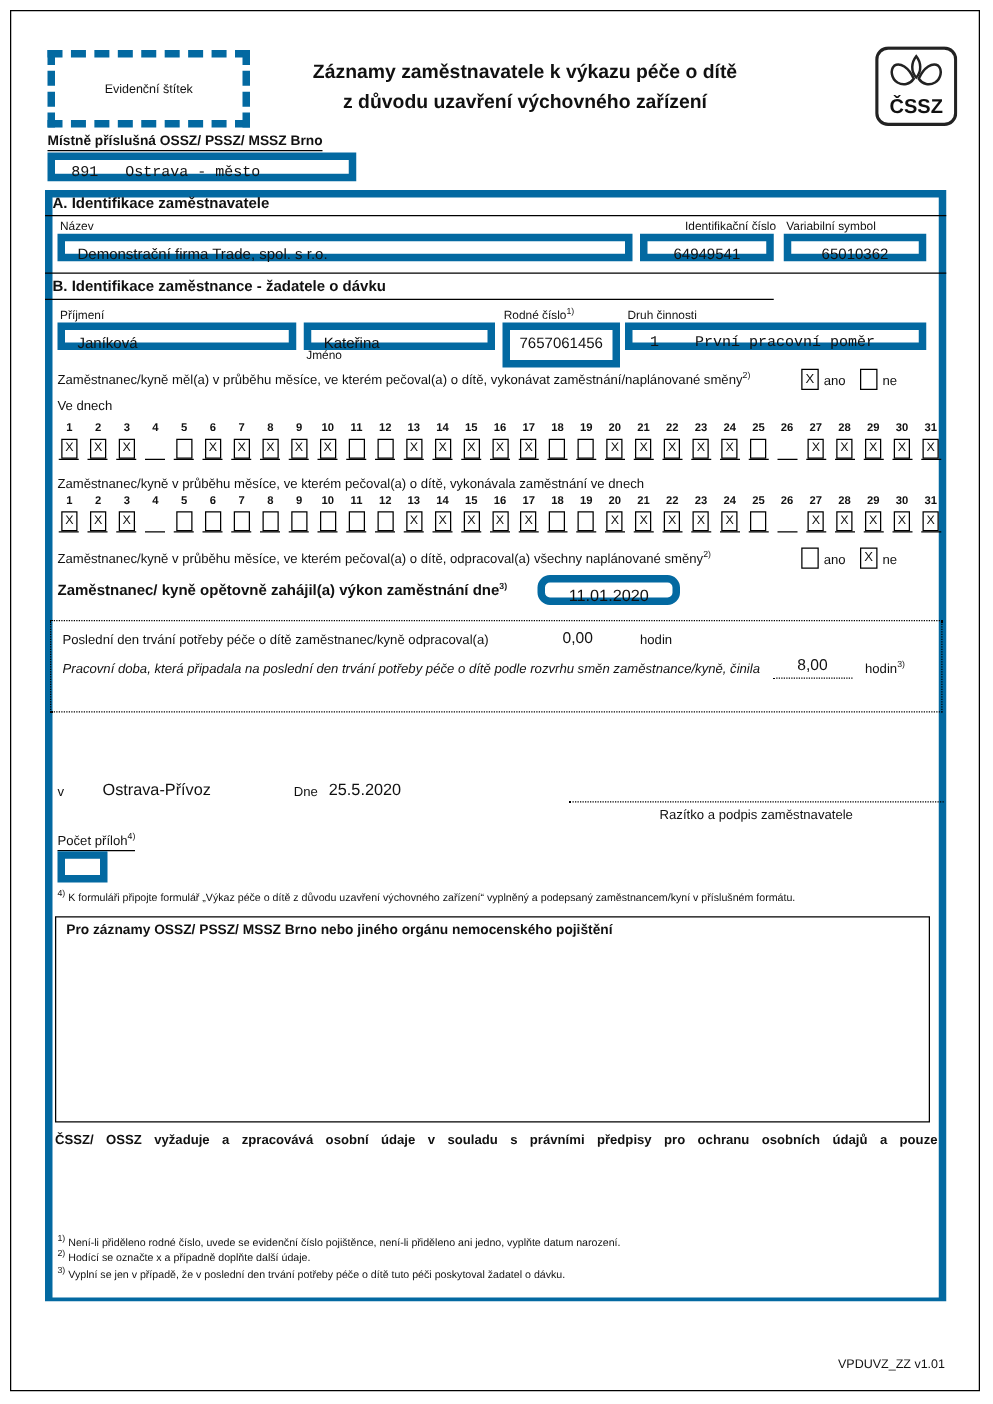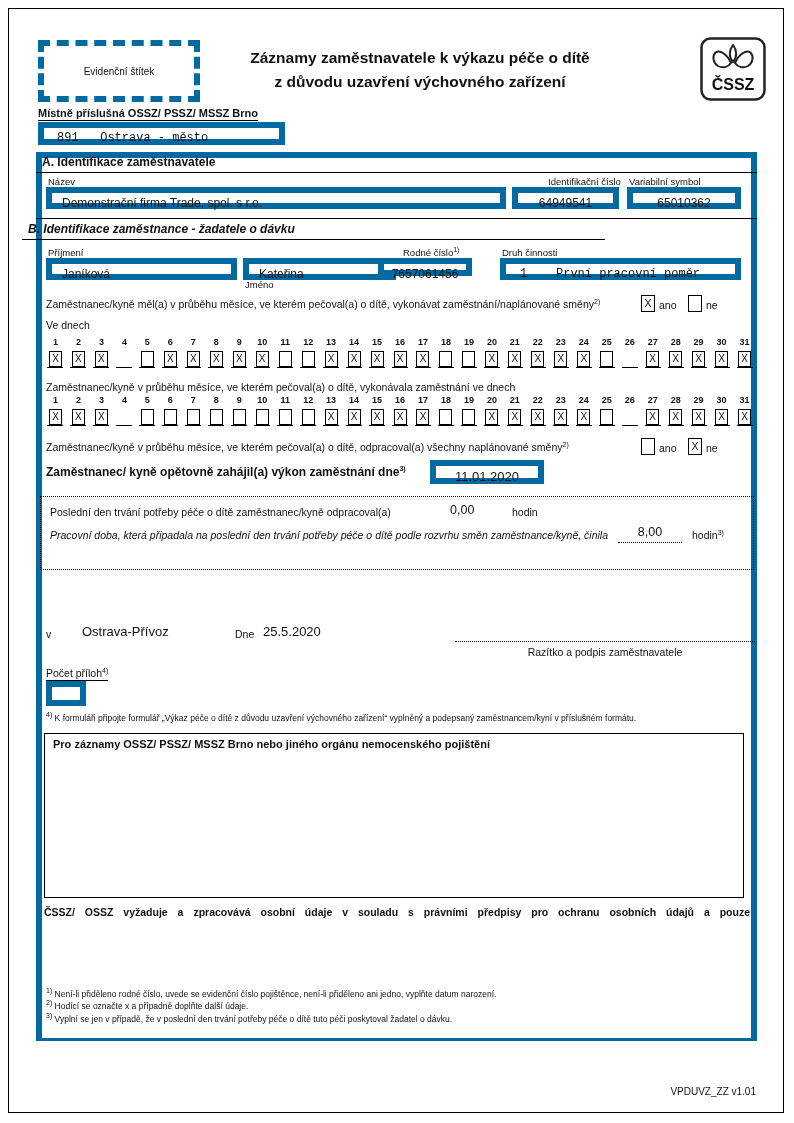--- a/index.html
+++ b/index.html
@@ -61,30 +61,30 @@
 <div class="abs sec-hdr" style="left:36px;top:152px;width:721px;">A. Identifikace zaměstnavatele</div>
 <div class="abs lbl" style="left:48px;top:176px;">Název</div>
 <div class="abs lbl" style="left:513px;top:176px;padding-left:35px;">Identifikační číslo</div>
 <div class="abs lbl" style="left:629px;top:176px;">Variabilní symbol</div>
 <div class="abs box val" style="left:46px;top:187px;width:460px;height:22px;line-height:20px;padding-left:10px;">Demonstrační firma Trade, spol. s r.o.</div>
 <div class="abs box val" style="left:512px;top:187px;width:107px;height:22px;line-height:20px;text-align:center;">64949541</div>
 <div class="abs box val" style="left:627px;top:187px;width:114px;height:22px;line-height:20px;text-align:center;">65010362</div>
 
 <div class="abs hline" style="left:36px;top:218px;width:721px;"></div>
 
-<div class="abs sec-hdr" style="left:22px;top:219px;width:583px;font-style:italic;">B. Identifikace zaměstnance - žadatele o dávku</div>
+<div class="abs sec-hdr" style="left:36px;top:219px;width:583px;">B. Identifikace zaměstnance - žadatele o dávku</div>
 <div class="abs lbl" style="left:48px;top:247px;">Příjmení</div>
 <div class="abs lbl" style="left:245px;top:247px;margin-top:32px;">Jméno</div>
 <div class="abs lbl" style="left:403px;top:247px;">
   <span>Rodné číslo</span><sup>1)</sup>
 </div>
 <div class="abs lbl" style="left:502px;top:247px;">Druh činnosti</div>
 <div class="abs box val" style="left:46px;top:258px;width:191px;height:22px;line-height:20px;padding-left:10px;">Janíková</div>
 <div class="abs box val" style="left:243px;top:258px;width:153px;height:22px;line-height:20px;padding-left:10px;">Kateřina</div>
-<div class="abs box val" style="left:378px;top:258px;width:94px;height:18px;line-height:20px;text-align:center;">7657061456</div>
+<div class="abs box val" style="left:402px;top:258px;width:94px;height:36px;line-height:20px;text-align:center;">7657061456</div>
 <div class="abs box val pre" style="left:500px;top:258px;width:241px;height:22px;line-height:20px;padding-left:14px;">1    První pracovní poměr</div>
 
 <div class="abs q" style="left:46px;top:298px;">
   <span>Zaměstnanec/kyně měl(a) v průběhu měsíce, ve kterém pečoval(a) o dítě, vykonávat zaměstnání/naplánované směny</span><sup>2)</sup>
 </div>
 <span class="abs cb" style="left:641px;top:295px;">X</span>
 <span class="abs q" style="left:659px;top:299px;">ano</span>
 <span class="abs cb" style="left:688px;top:295px;"></span>
 <span class="abs q" style="left:706px;top:299px;">ne</span>
 
@@ -468,21 +468,21 @@
   <span>Zaměstnanec/kyně v průběhu měsíce, ve kterém pečoval(a) o dítě, odpracoval(a) všechny naplánované směny</span><sup>2)</sup>
 </div>
 <span class="abs cb" style="left:641px;top:438px;"></span>
 <span class="abs q" style="left:659px;top:442px;">ano</span>
 <span class="abs cb" style="left:688px;top:438px;">X</span>
 <span class="abs q" style="left:706px;top:442px;">ne</span>
 
 <div class="abs" style="left:46px;top:465px;font-size:12px;font-weight:bold;">
   <span>Zaměstnanec/ kyně opětovně zahájil(a) výkon zaměstnání dne</span><sup>3)</sup>
 </div>
-<div class="abs box" style="left:430px;top:460px;width:114px;height:24px;font-size:13px;line-height:22px;text-align:center;">11.01.2020</div>
+<div class="abs box" style="left:430px;top:460px;width:114px;height:24px;font-size:13px;line-height:22px;text-align:center;border-radius:10px;">11.01.2020</div>
 
 <div class="abs dotted" style="left:40px;top:496px;width:714px;height:74px;"></div>
 <div class="abs q" style="left:50px;top:506px;">Poslední den trvání potřeby péče o dítě zaměstnanec/kyně odpracoval(a)</div>
 <div class="abs" style="left:450px;top:503px;font-size:12.5px;">0,00</div>
 <div class="abs q" style="left:512px;top:506px;">hodin</div>
 <div class="abs q" style="left:50px;top:529px;font-style:italic;">Pracovní doba, která připadala na poslední den trvání potřeby péče o dítě podle rozvrhu směn zaměstnance/kyně, činila</div>
 <div class="abs" style="left:618px;top:525px;width:64px;text-align:center;font-size:12.5px;border-bottom:1px dotted #000;padding-bottom:3px;">8,00</div>
 <div class="abs q" style="left:692px;top:529px;">
   <span>hodin</span><sup>3)</sup>
 </div>

